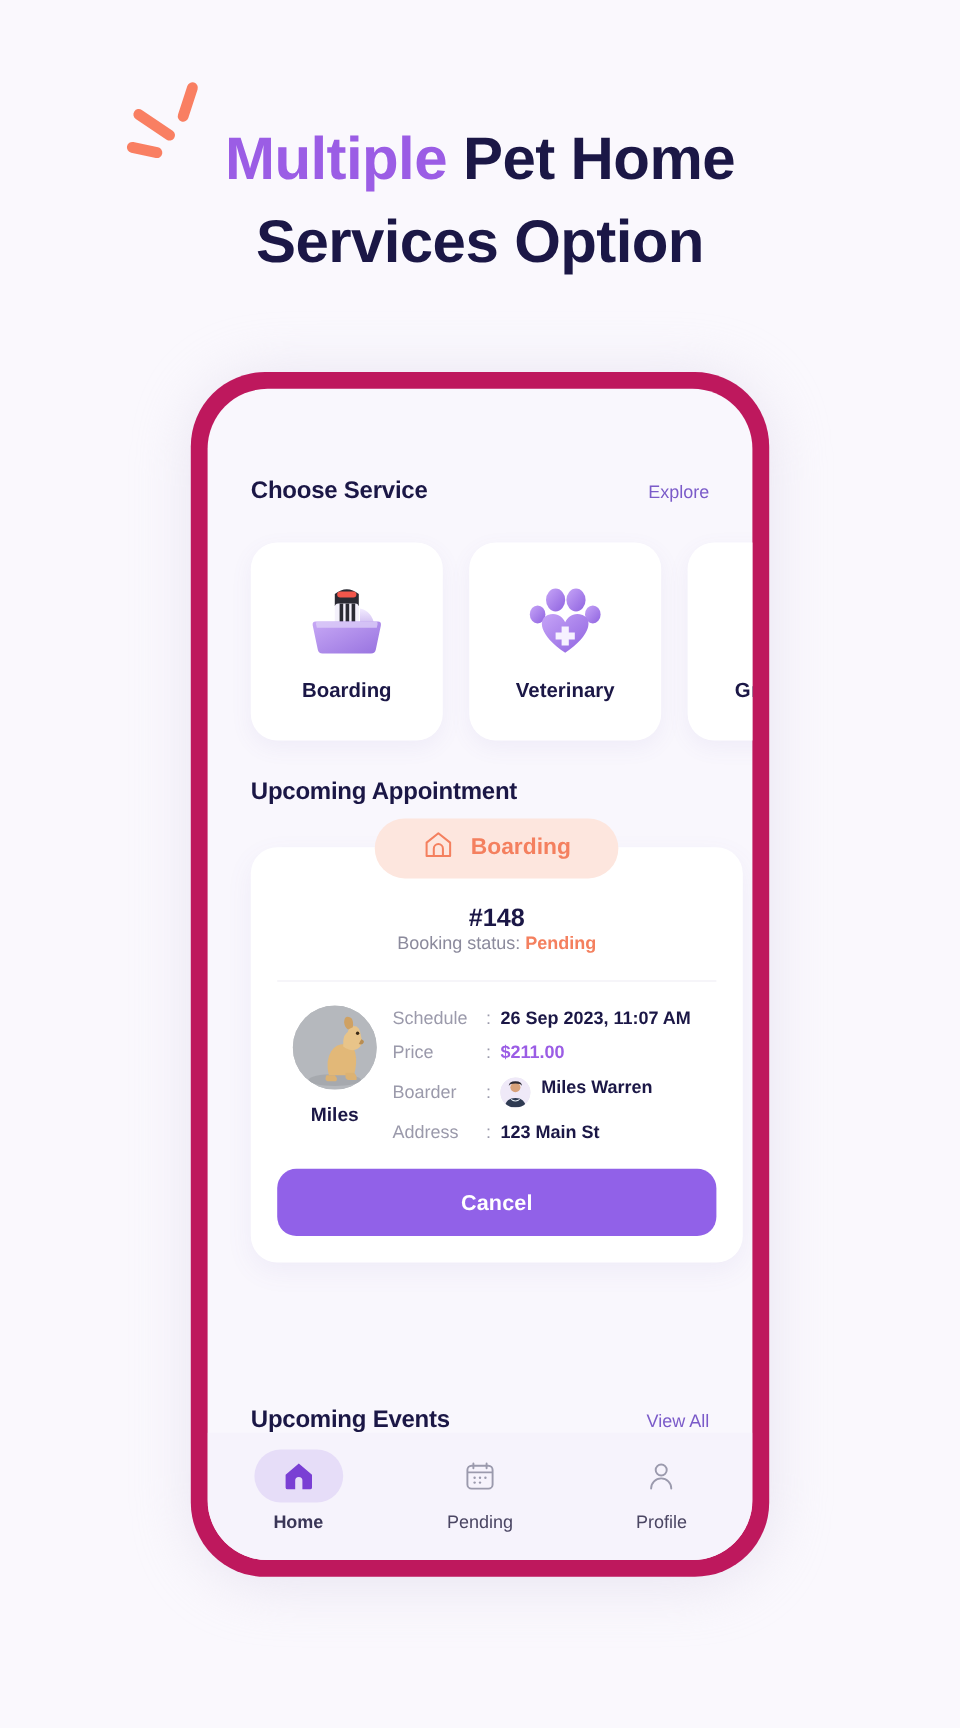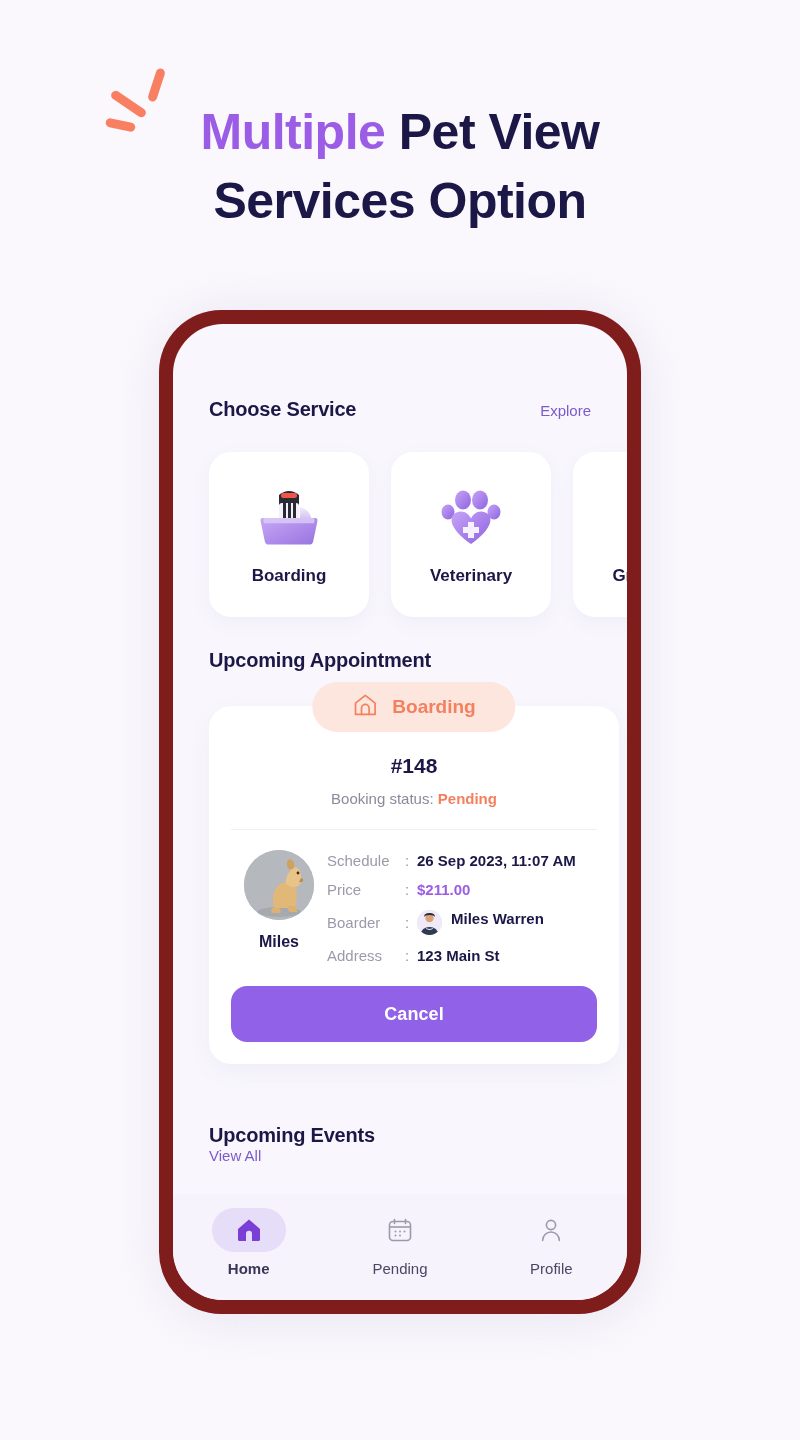--- a/index.html
+++ b/index.html
@@ -61,21 +61,21 @@
     background: #d9d3e6;
     filter: blur(24px);
     opacity: 0.55;
   }
   .phone {
     position: absolute;
     left: 159px;
     top: 310px;
     width: 482px;
     height: 1004px;
-    background: #7f1d1d;
+    background: #be185d;
     border-radius: 62px;
     padding: 14px;
     box-sizing: border-box;
   }
   .screen {
     position: relative;
     width: 100%;
     height: 100%;
     background: #f9f7fd;
     border-radius: 50px;
@@ -180,21 +180,20 @@
     text-align: center;
     font-size: 21px;
     font-weight: 700;
     color: #1b1746;
     margin-top: 4px;
   }
   .appt-status {
     text-align: center;
     font-size: 15px;
     color: #8b8a9c;
-    margin-top: 12px;
   }
   .appt-status .val { color: #f4805f; font-weight: 600; }
 
   .divider {
     height: 1px;
     background: #f0eef5;
     margin: 22px 0 0 0;
   }
 
   .detail-row {
@@ -259,21 +258,21 @@
     background: #9161e8;
     color: #ffffff;
     font-size: 18px;
     font-weight: 700;
     font-family: "Liberation Sans", sans-serif;
     cursor: pointer;
     letter-spacing: 0.1px;
   }
 
   
-  #events-head { top: 800px; flex-direction: column; }
+  #events-head { top: 848px; }
 
   
   .bottom-nav {
     position: absolute;
     left: 0;
     right: 0;
     bottom: 0;
     height: 106px;
     background: #f6f3fc;
     display: flex;
@@ -308,21 +307,21 @@
 <body>
 
 <div class="sparks">
   <span class="spark s1"></span>
   <span class="spark s2"></span>
   <span class="spark s3"></span>
 </div>
 
 <div class="headline-wrap">
   <div class="headline">
-    <span class="accent">Multiple</span><span> Pet View</span>
+    <span class="accent">Multiple</span><span> Pet Home</span>
   </div>
   <div class="headline">Services Option</div>
 </div>
 
 <div class="phone-shadow"></div>
 <div class="phone">
   <div class="screen">
     <div class="screen-inner">
 
       <div class="section-head" id="choose-head">

